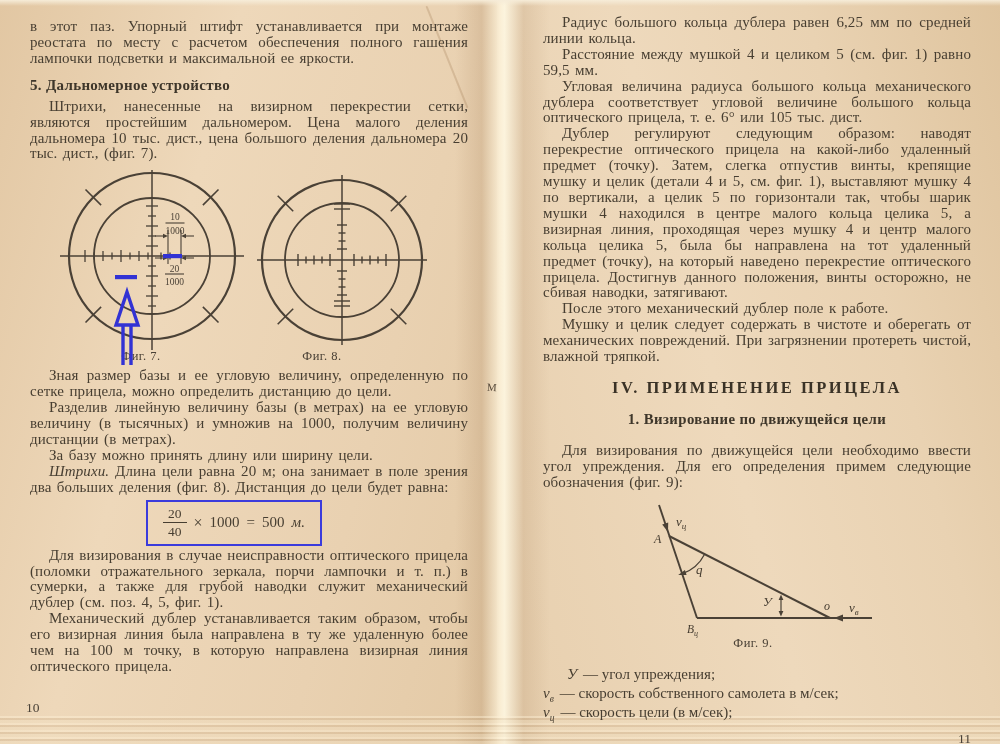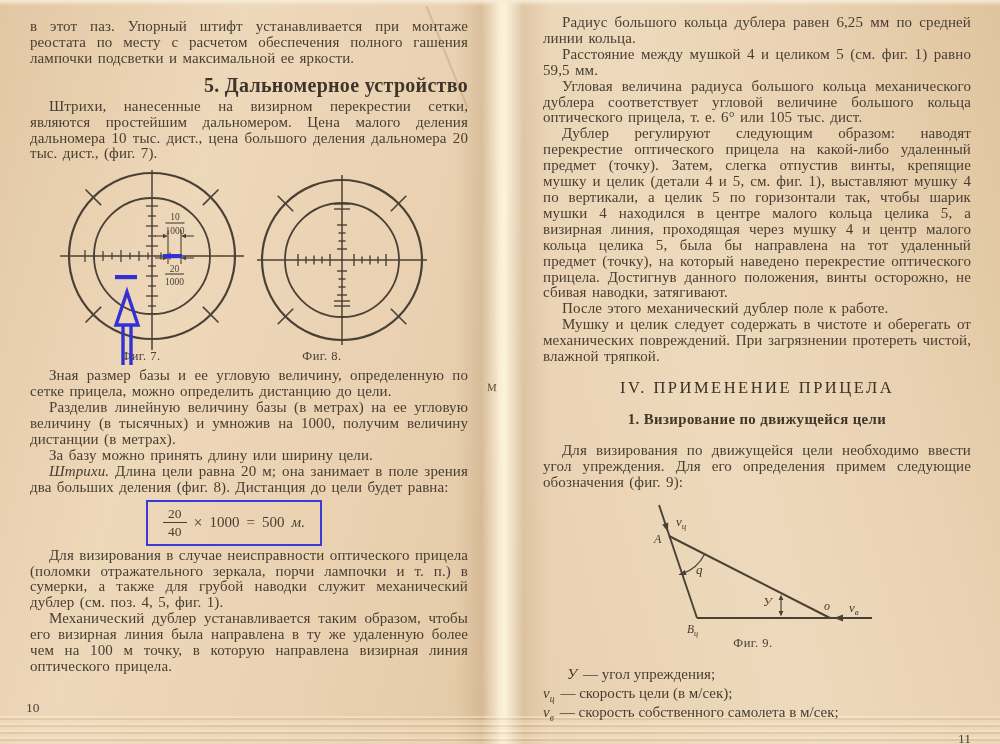--- a/index.html
+++ b/index.html
@@ -21,23 +21,23 @@
       rgba(190,158,118,0.30) 2px 4px,rgba(242,226,196,0.5) 4px 7px);}
   .crease-diag{position:absolute;left:446px;top:2px;width:2px;height:110px;
     transform:rotate(-22deg);background:rgba(140,100,60,0.22);border-radius:2px;}
   .flow{position:absolute;color:#473e31;}
   .flow-left{left:30px;top:12px;width:438px;margin-top:7px;}
   .flow-right{left:543px;top:15px;width:428px;}
   p.para{margin:0;font-size:15px;line-height:15.9px;text-align:justify;
     text-indent:19px;word-spacing:1.5px;letter-spacing:0.1px;}
   p.noindent{text-indent:0;}
   .lead-italic{font-style:italic;}
-  .h-small{font-weight:bold;text-align:right;font-size:20px;line-height:19px;
+  .h-small{font-weight:bold;text-align:left;font-size:15px;line-height:19px;
     margin:9px 0 4px;color:#3e362a;letter-spacing:0.3px;}
-  .h-chapter{font-weight:normal;text-align:center;font-size:16.5px;line-height:20px;
+  .h-chapter{font-weight:bold;text-align:center;font-size:16.5px;line-height:20px;
     margin:13px 0 0;color:#3a3226;letter-spacing:2.5px;}
   .h-sub{font-weight:bold;text-align:center;font-size:14.8px;line-height:18px;
     margin:12px 0 15px;color:#3e362a;letter-spacing:0.4px;}
   .mt9{margin-top:9px;}
   .fig-row{position:relative;height:200px;margin-top:6px;}
   .fig{position:absolute;overflow:visible;}
   .figtxt{font-family:"Liberation Serif","DejaVu Serif",serif;font-size:9.5px;fill:#4a4136;}
   .figcap{font-family:"Liberation Serif","DejaVu Serif",serif;font-size:12.5px;fill:#4a4136;letter-spacing:0.5px;}
   .figlbl{font-family:"Liberation Serif","DejaVu Serif",serif;font-style:italic;fill:#443b2f;}
   .formula-box{box-sizing:border-box;width:176px;height:46px;margin:4px 0 2px 116px;
@@ -243,20 +243,20 @@
         <text class="figlbl" x="165" y="106" font-size="13">У</text>
         <text class="figlbl" x="226" y="110" font-size="12">o</text>
         <text class="figlbl" x="251" y="112" font-size="13"><tspan>v</tspan><tspan font-size="9" dy="3">в</tspan></text>
         <text class="figlbl" x="89" y="133" font-size="11.5"><tspan>В</tspan><tspan font-size="8" dy="2.5">ц</tspan></text>
         <text class="figcap" x="155" y="147" text-anchor="middle">Фиг. 9.</text>
       </svg>
     </div>
 
     <div class="defs">
       <div class="def-row indent1"><span class="def-term"><span>У</span><sub></sub></span><span class="def-body">— угол упреждения;</span></div>
+      <div class="def-row"><span class="def-term"><span>v</span><sub>в</sub></span><span class="def-body">— скорость собственного самолета в м/сек;</span></div>
       <div class="def-row"><span class="def-term"><span>v</span><sub>ц</sub></span><span class="def-body">— скорость цели (в м/сек);</span></div>
-      <div class="def-row"><span class="def-term"><span>v</span><sub>в</sub></span><span class="def-body">— скорость собственного самолета в м/сек;</span></div>
     </div>
   </div>
 
   <div class="page-num page-num-left">10</div>
   <div class="page-num page-num-right">11</div>
 </div>
 
 </body></html>

